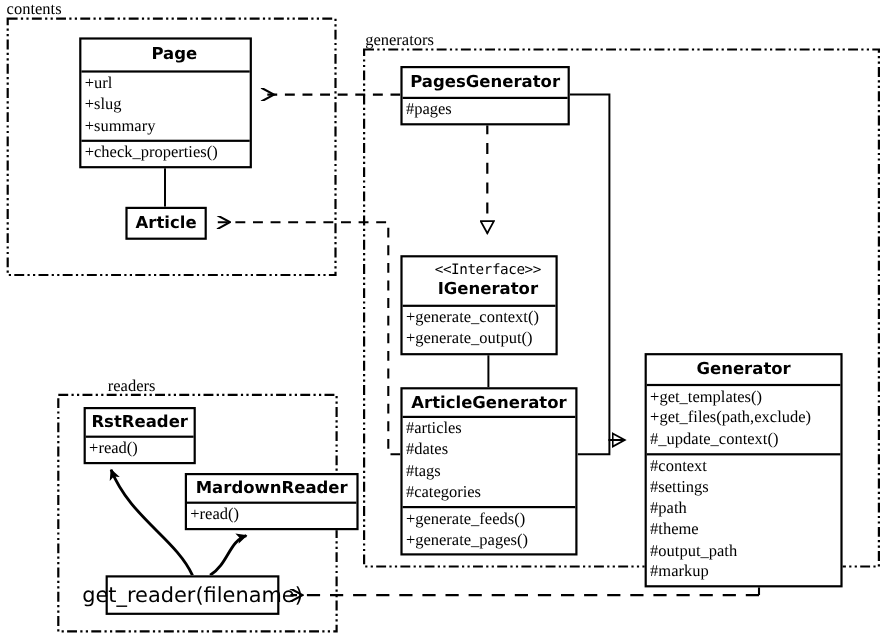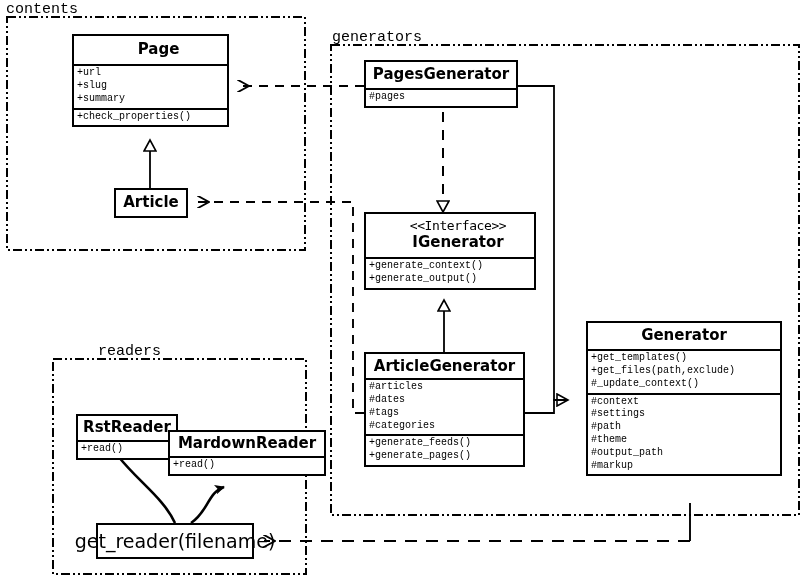--- a/index.html
+++ b/index.html
@@ -17,21 +17,21 @@
   }
   svg#wires {
     position: absolute;
     left: 0; top: 0;
     width: 803px;
     height: 579px;
     pointer-events: none;
   }
   .pkg-label {
     position: absolute;
-    font-family: Liberation Mono, monospace;
+    font-family: Liberation Serif, serif;
     font-size: 15px;
     color: #000;
     white-space: nowrap;
     line-height: 1;
   }
   .uml {
     position: absolute;
     border: 2px solid #000;
     background: #fff;
     box-sizing: border-box;
@@ -48,22 +48,22 @@
   .uml .stereo {
     display: block;
     font-weight: normal;
     font-size: 13px;
     font-family: "DejaVu Sans Mono", monospace;
     letter-spacing: -0.4px;
   }
   .uml .sect {
     border-top: 2px solid #000;
     padding: 1px 2px 2px 3px;
-    font-family: Liberation Mono, monospace;
-    font-size: 10px;
+    font-family: Liberation Serif, serif;
+    font-size: 15px;
     line-height: 1.28;
     color: #000;
   }
   .uml .sect div { white-space: nowrap; }
   .plainbox {
     position: absolute;
     border: 2px solid #000;
     background: #fff;
     box-sizing: border-box;
     font-family: "DejaVu Sans", sans-serif;
@@ -140,21 +140,21 @@
     <div class="cname" style="padding:4px 4px 5px 4px;border-radius:13px;">Article</div>
   </div>
 
   <div class="uml" style="left:364px; top:60px; width:154px;">
     <div class="cname" style="padding:4px 4px 5px 4px;">PagesGenerator</div>
     <div class="sect">
       <div>#pages</div>
     </div>
   </div>
 
-  <div class="uml" style="left:364px; top:212px; width:172px;">
+  <div class="uml" style="left:364px; top:232px; width:143px;">
     <div class="cname">
       <span class="stereo">&lt;&lt;Interface&gt;&gt;</span>
       <span>IGenerator</span>
     </div>
     <div class="sect">
       <div>+generate_context()</div>
       <div>+generate_output()</div>
     </div>
   </div>
 
@@ -165,38 +165,38 @@
       <div>#dates</div>
       <div>#tags</div>
       <div>#categories</div>
     </div>
     <div class="sect">
       <div>+generate_feeds()</div>
       <div>+generate_pages()</div>
     </div>
   </div>
 
-  <div class="uml" style="left:586px; top:321px; width:196px;">
+  <div class="uml" style="left:586px; top:321px; width:180px;">
     <div class="cname" style="padding:4px 4px 5px 4px;">Generator</div>
     <div class="sect">
       <div>+get_templates()</div>
       <div>+get_files(path,exclude)</div>
       <div>#_update_context()</div>
     </div>
     <div class="sect">
       <div>#context</div>
       <div>#settings</div>
       <div>#path</div>
       <div>#theme</div>
       <div>#output_path</div>
       <div>#markup</div>
     </div>
   </div>
 
-  <div class="uml" style="left:76px; top:370px; width:102px;margin-top:44px;">
+  <div class="uml" style="left:76px; top:370px; width:102px;">
     <div class="cname" style="padding:3px 4px 4px 4px;">RstReader</div>
     <div class="sect">
       <div>+read()</div>
     </div>
   </div>
 
   <div class="uml" style="left:136px; top:430px; width:158px;margin-left:32px;">
     <div class="cname" style="padding:3px 4px 4px 4px;">MardownReader</div>
     <div class="sect">
       <div>+read()</div>

